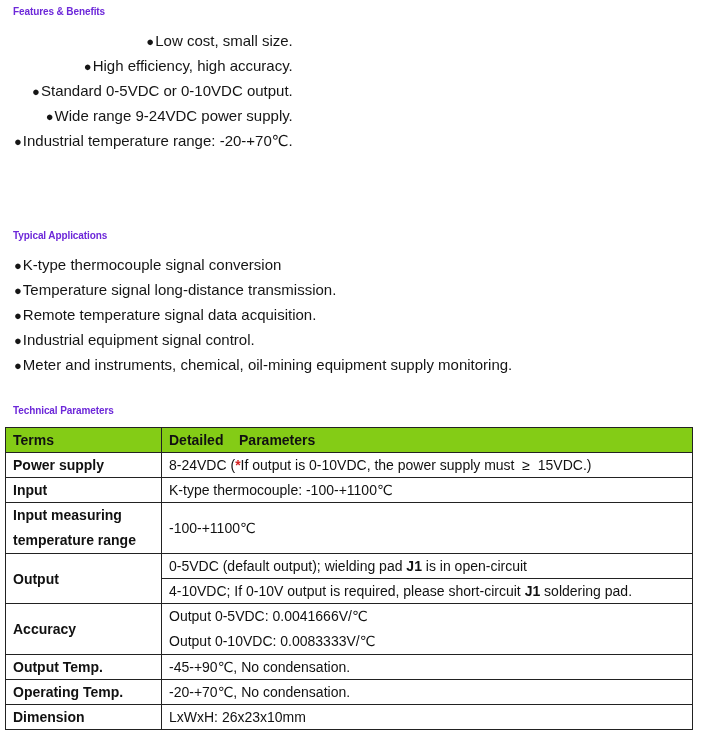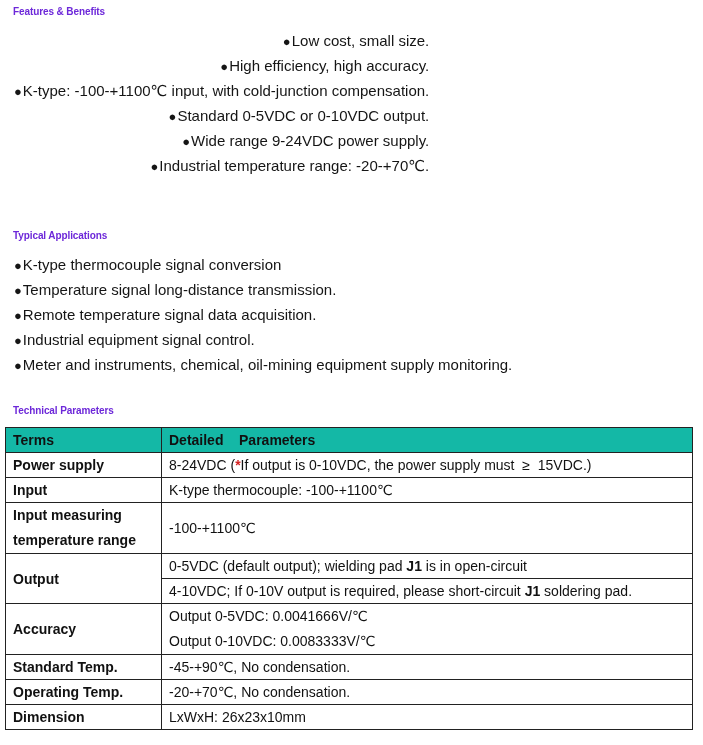--- a/index.html
+++ b/index.html
@@ -27,35 +27,34 @@
     table.params {
       position: absolute; left: 5px; top: 427px;
       width: 688px; border-collapse: collapse;
       font-size: 14px;
     }
     table.params td {
       border: 1px solid #222; padding: 0 7px; height: 24px; vertical-align: middle;
       white-space: nowrap;
     }
     table.params td.term { width: 141px; font-weight: bold; }
-    table.params tr.header td { background: #14b8a6; font-weight: bold; height: 24px; }
+    table.params tr.header td { background: #84cc16; font-weight: bold; height: 24px; }
     table.params td.tall { height: 50px; }
     table.params td.term-multi { line-height: 25px; }
     .stack-line { height: 25px; line-height: 25px; }
     .red { color: #d42020; font-weight: bold; }
     .b { font-weight: bold; }
   </style>
 </head>
 <body>
 
 <h2 class="section-title" id="features-title">Features &amp; Benefits</h2>
 <ul class="bullet-list" id="features-list">
   <li><span class="bullet">●</span><span>Low cost, small size.</span></li>
   <li><span class="bullet">●</span><span>High efficiency, high accuracy.</span></li>
-  <li><span class="bullet">●</span><span>K-type: -100-+1100℃ input, with cold-junction compensation.</span></li>
   <li><span class="bullet">●</span><span>Standard 0-5VDC or 0-10VDC output.</span></li>
   <li><span class="bullet">●</span><span>Wide range 9-24VDC power supply.</span></li>
   <li><span class="bullet">●</span><span>Industrial temperature range: -20-+70℃.</span></li>
 </ul>
 
 <h2 class="section-title" id="apps-title">Typical Applications</h2>
 <ul class="bullet-list" id="apps-list">
   <li><span class="bullet">●</span><span>K-type thermocouple signal conversion</span></li>
   <li><span class="bullet">●</span><span>Temperature signal long-distance transmission.</span></li>
   <li><span class="bullet">●</span><span>Remote temperature signal data acquisition.</span></li>
@@ -93,21 +92,21 @@
     <td><span>4-10VDC; If 0-10V output is required, please short-circuit </span><span class="b">J1</span><span> soldering pad.</span></td>
   </tr>
   <tr>
     <td class="term tall">Accuracy</td>
     <td class="tall">
       <div class="stack-line">Output 0-5VDC: 0.0041666V/℃</div>
       <div class="stack-line">Output 0-10VDC: 0.0083333V/℃</div>
     </td>
   </tr>
   <tr>
-    <td class="term">Standard Temp.</td>
+    <td class="term">Output Temp.</td>
     <td>-45-+90℃, No condensation.</td>
   </tr>
   <tr>
     <td class="term">Operating Temp.</td>
     <td>-20-+70℃, No condensation.</td>
   </tr>
   <tr>
     <td class="term">Dimension</td>
     <td>LxWxH: 26x23x10mm</td>
   </tr>

